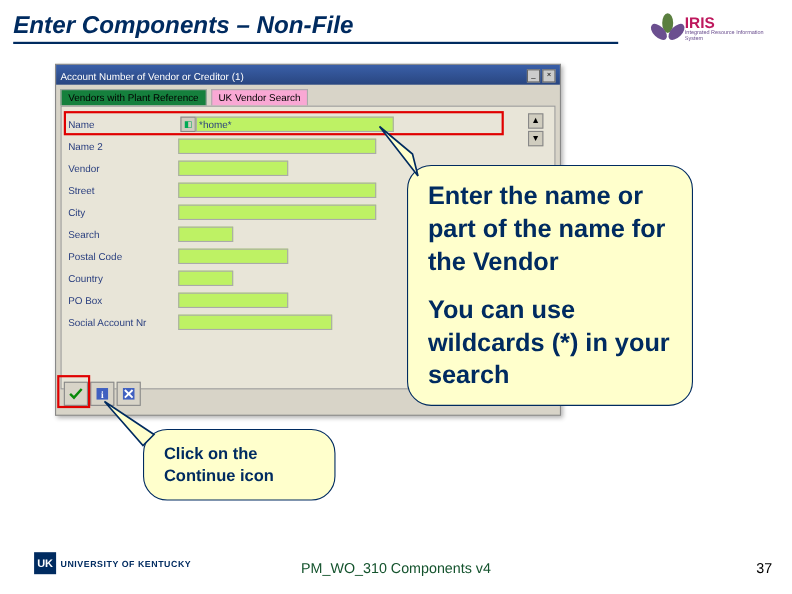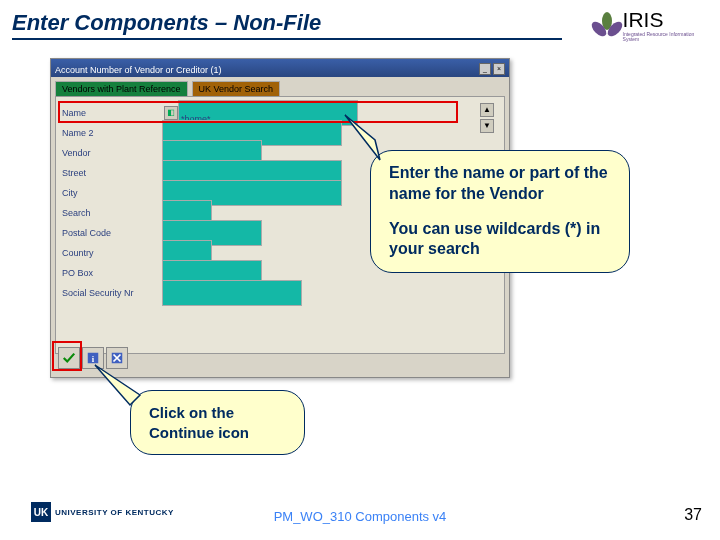--- a/index.html
+++ b/index.html
@@ -47,21 +47,21 @@
   .logo-iris .petal {
     position: absolute;
     width: 10px;
     height: 18px;
     background: #6b4f8f;
     border-radius: 50% 50% 50% 50%;
   }
   .logo-iris .petal.p1 { top: 2px; left: 10px; transform: rotate(0deg); background: #5a7f3f; }
   .logo-iris .petal.p2 { top: 10px; left: 2px; transform: rotate(-45deg); }
   .logo-iris .petal.p3 { top: 10px; left: 18px; transform: rotate(45deg); }
-  .logo-iris .text { font-size: 21px; font-weight: normal; color: #000000; }
+  .logo-iris .text { font-size: 14px; font-weight: bold; color: #be185d; }
   .logo-iris .sub { font-size: 5px; color: #6b4f8f; line-height: 1; }
 
   
   .sap-window {
     position: absolute;
     top: 58px;
     left: 50px;
     width: 460px;
     height: 320px;
     background: #d8d4c8;
@@ -129,24 +129,24 @@
     display: flex;
     align-items: center;
     height: 20px;
     padding-left: 6px;
     font-size: 9px;
     color: #2a3f7f;
   }
   .form-label { width: 100px; }
   .form-input {
     height: 14px;
-    background: #14b8a6;
+    background: #bef264;
     border: 1px solid #aaa;
     font-size: 9px;
-    padding: 12px 2px;
+    padding: 0 2px;
     line-height: 12px;
   }
   .row-highlight {
     position: absolute;
     border: 2px solid #e00000;
     pointer-events: none;
   }
   .lookup-btn {
     width: 14px; height: 14px;
     background: #d0cdbf;
@@ -182,21 +182,21 @@
     pointer-events: none;
   }
 
   
   .callout {
     position: absolute;
     background: #ffffcc;
     border: 1.5px solid #002b60;
     border-radius: 22px;
     padding: 12px 18px;
-    font-size: 16px;
+    font-size: 23px;
     font-weight: bold;
     color: #002b60;
     line-height: 1.3;
   }
   .callout-big {
     top: 150px;
     left: 370px;
     width: 260px;
   }
   .callout-small {
@@ -225,27 +225,27 @@
     align-items: center;
     justify-content: center;
   }
   .uk-text { font-size: 8px; color: #002b60; letter-spacing: 0.5px; font-weight: bold; }
   .footer-center {
     position: absolute;
     bottom: 16px;
     left: 0; right: 0;
     text-align: center;
     font-size: 13px;
-    color: #3b82f6;
+    color: #14532d;
   }
   .footer-page {
     position: absolute;
     bottom: 16px;
     right: 18px;
-    font-size: 16px;
+    font-size: 13px;
     color: #000;
   }
 </style>
 </head>
 <body>
 
 <div class="slide">
 
   <div class="title">Enter Components – Non-File</div>
 
@@ -264,21 +264,21 @@
   <div class="sap-window">
     <div class="sap-titlebar">
       <span>Account Number of Vendor or Creditor (1)</span>
       <div class="tbtns">
         <div class="tbtn">_</div>
         <div class="tbtn">×</div>
       </div>
     </div>
     <div class="sap-tabrow">
       <div class="sap-tab">Vendors with Plant Reference</div>
-      <div class="sap-tab" style="background:#a16207">UK Vendor Search</div>
+      <div class="sap-tab" style="background:#f9a8d4">UK Vendor Search</div>
     </div>
     <div class="sap-panel">
       <div class="sap-right-scroll">
         <div>▲</div>
         <div>▼</div>
       </div>
 
       <div style="height:6px"></div>
       <div class="form-row">
         <div class="form-label">Name</div>
@@ -311,21 +311,21 @@
       </div>
       <div class="form-row">
         <div class="form-label">Country</div>
         <div class="form-input" style="width:50px"></div>
       </div>
       <div class="form-row">
         <div class="form-label">PO Box</div>
         <div class="form-input" style="width:100px"></div>
       </div>
       <div class="form-row">
-        <div class="form-label">Social Security Nr</div>
+        <div class="form-label">Social Account Nr</div>
         <div class="form-input" style="width:140px"></div>
       </div>
 
       <div class="row-highlight" style="left:2px; top:4px; width:400px; height:22px;"></div>
     </div>
   </div>
 
   <div class="sap-toolbar">
     <div class="sap-tbtn" title="Continue">
       <svg viewBox="0 0 16 16">

